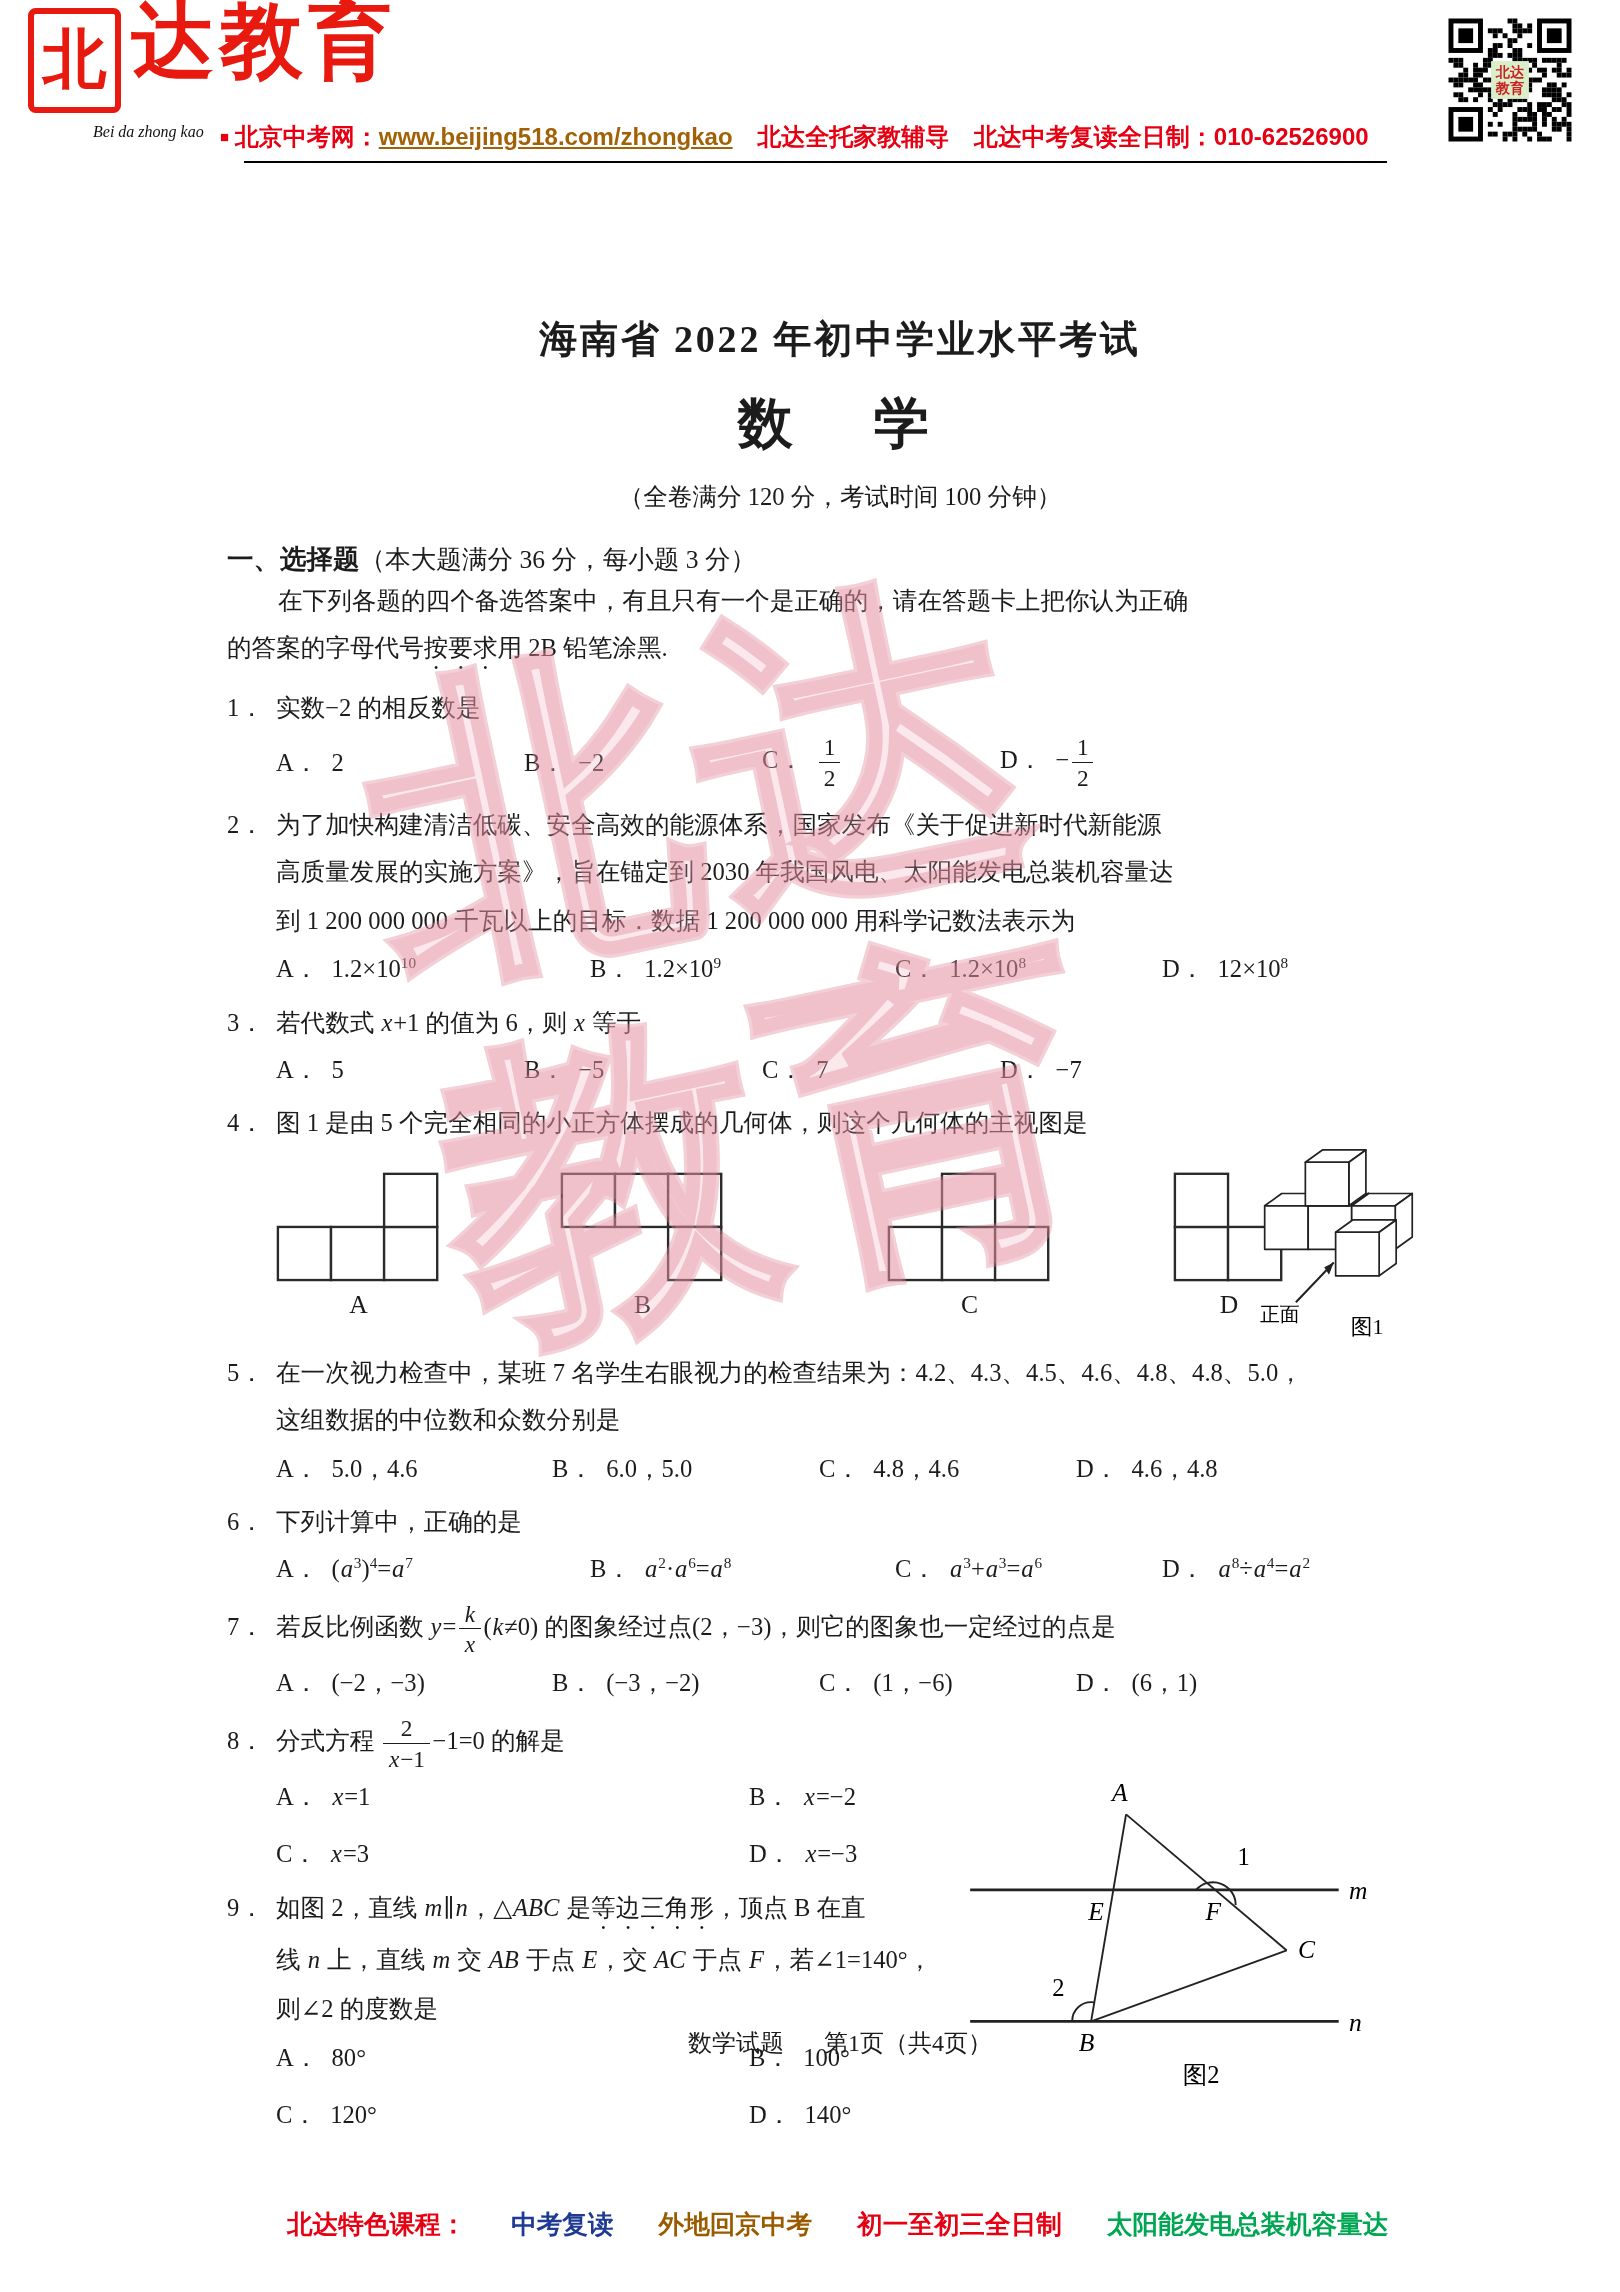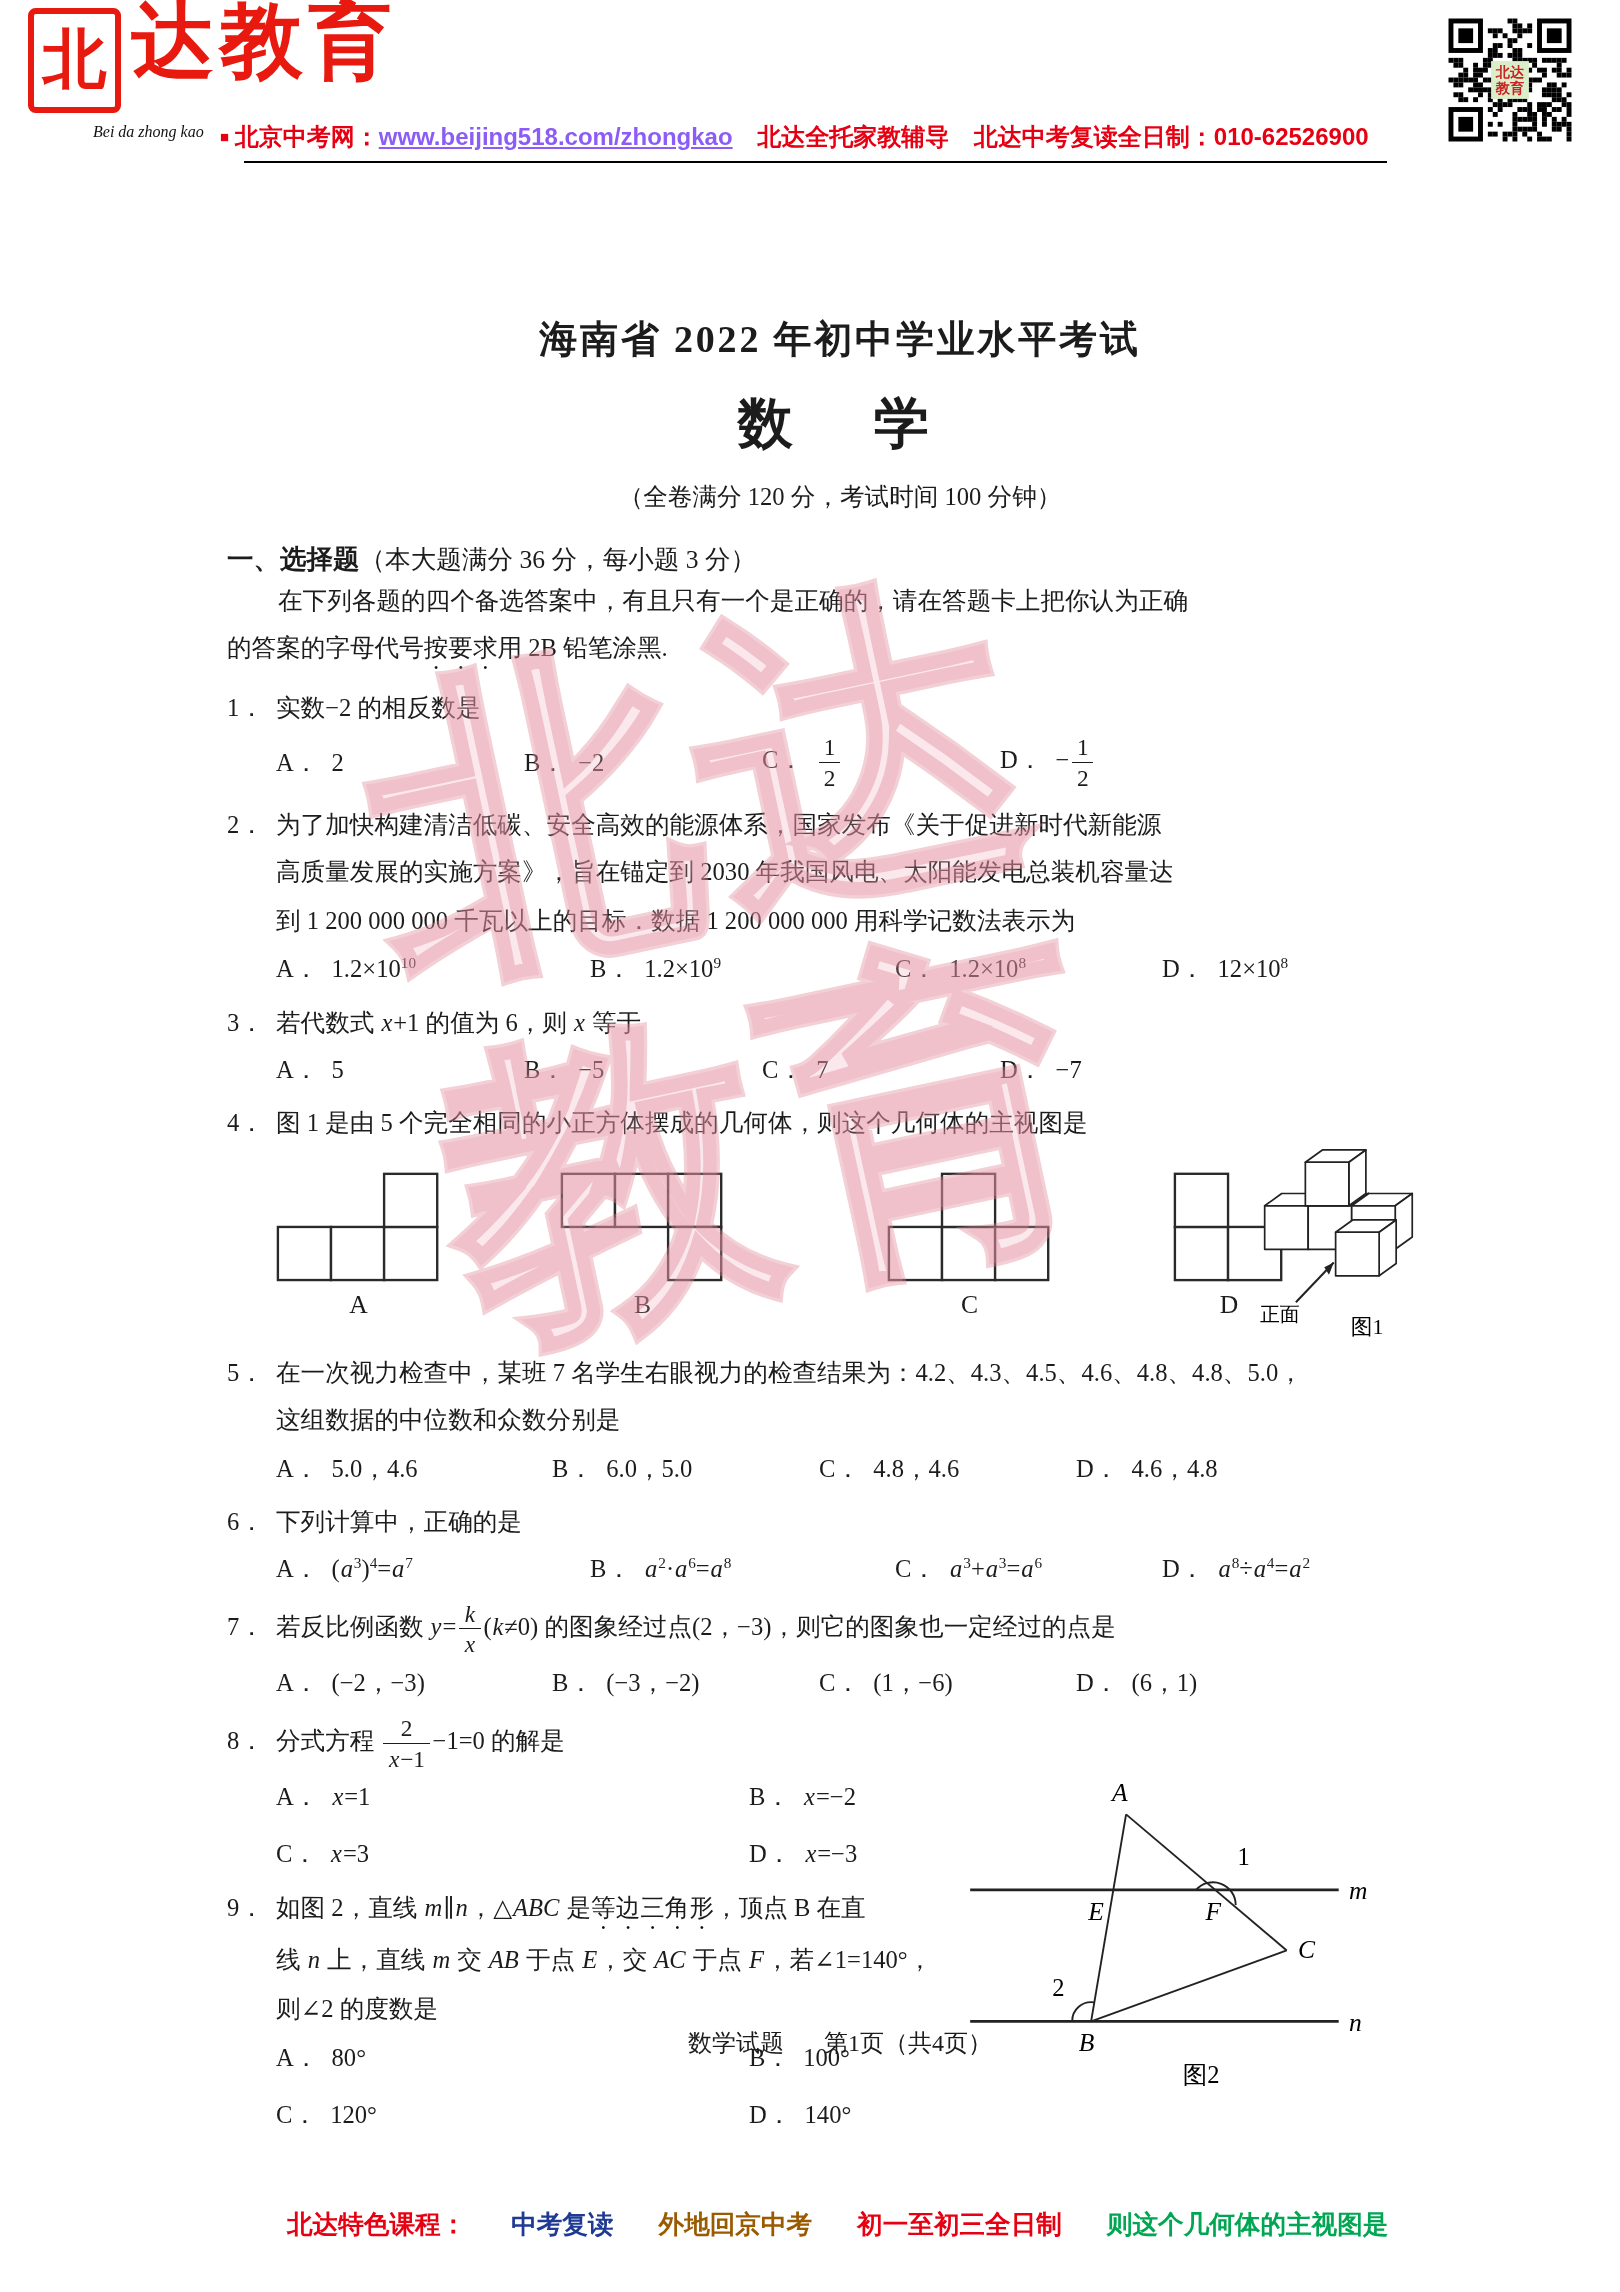--- a/index.html
+++ b/index.html
@@ -11,21 +11,21 @@
   
   .seal{position:absolute;left:28px;top:7.6px;width:81px;height:93px;border:6.6px solid #e8190f;
         border-radius:7.6px;display:flex;align-items:center;justify-content:center;}
   .seal span{font-size:64px;font-weight:900;color:#e8190f;line-height:1;}
   .brand{position:absolute;left:131px;top:-5.7px;font-size:83px;font-weight:900;color:#e8190f;
          letter-spacing:5.7px;line-height:1.15;}
   .roman{position:absolute;left:93px;top:123px;font-style:italic;font-size:16px;color:#111;}
   .infoline{position:absolute;left:220px;top:121px;font-size:24px;font-weight:bold;
             font-family:"Liberation Sans","DejaVu Sans",sans-serif;color:#e60012;white-space:nowrap;}
   .infoline .sq{font-size:15px;vertical-align:2.8px;margin-right:5.7px;}
-  .infoline a{color:#8b5cf6;text-decoration:underline;margin-right:24.6px;}
+  .infoline a{color:#a16207;text-decoration:underline;margin-right:24.6px;}
   .infoline .gap{margin-right:24.6px;}
   .rule{position:absolute;left:244px;top:161px;width:1143px;border-top:2.8px solid #000;}
   .qr{position:absolute;left:1440px;top:9.5px;width:140px;height:140px;}
   
   .wm{position:absolute;left:407px;top:596px;z-index:2;transform:rotate(-12deg);
       font-weight:bold;font-size:322px;line-height:369px;letter-spacing:9.5px;
       color:rgba(237,168,182,0.26);-webkit-text-stroke:6.6px rgba(226,135,152,0.40);
       pointer-events:none;white-space:nowrap;}
   
   .content{position:absolute;left:227px;top:314px;width:1226px;font-size:24.6px;z-index:1;}
@@ -505,15 +505,15 @@
     </div>
   </div>
 
 </div>
 
 <div class="pagefoot">
   <span class="sp">数学试题</span><span>第1页（共4页）</span>
 </div>
 
 <div class="botbar">
-  <span class="c-red">北达特色课程：</span><span class="c-blue">中考复读</span><span class="c-brown">外地回京中考</span><span class="c-red">初一至初三全日制</span><span class="c-green">则这个几何体的主视图是</span>
+  <span class="c-red">北达特色课程：</span><span class="c-blue">中考复读</span><span class="c-brown">外地回京中考</span><span class="c-red">初一至初三全日制</span><span class="c-green">太阳能发电总装机容量达</span>
 </div>
 
 
 </body></html>

